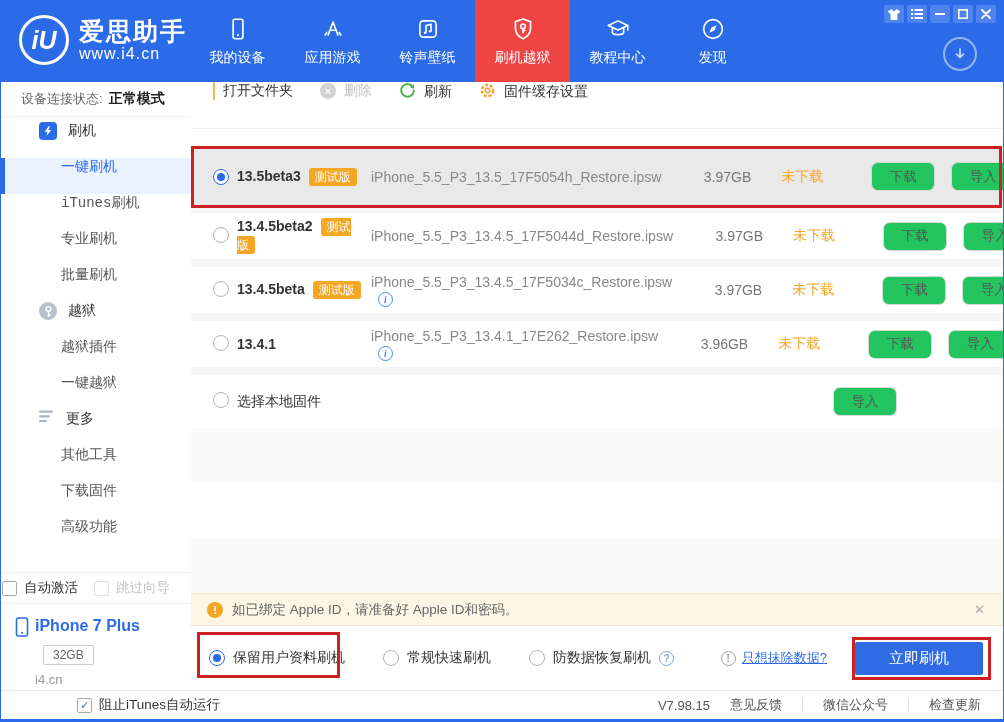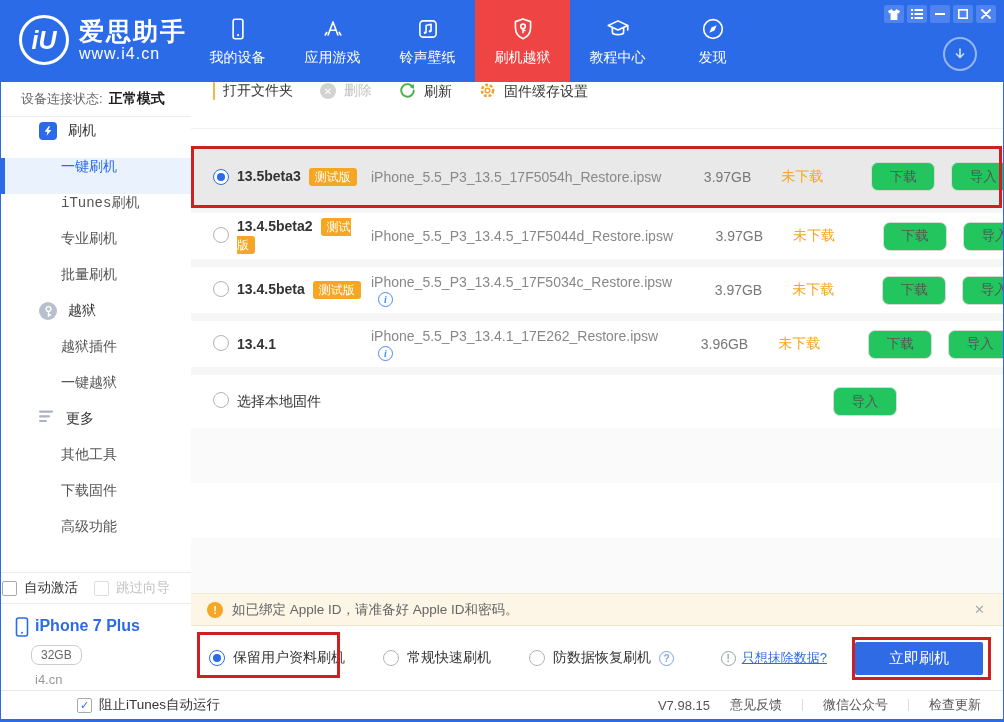--- a/index.html
+++ b/index.html
@@ -47,21 +47,21 @@
   .side-checks { position:absolute; top:490px; left:0; right:0; height:32px;
                  border-top:1px solid #ececec; border-bottom:1px solid #ececec;
                  display:flex; align-items:center; padding-left:1px; gap:16px; }
   .chk { display:flex; align-items:center; gap:7px; font-size:13.5px; color:#333; cursor:pointer; }
   .chk-box { width:15px; height:15px; border:1px solid #a9a9a9; border-radius:2px; background:#fff;
              display:flex; align-items:center; justify-content:center; font-size:11px; color:#2c6be8; font-weight:bold; }
   .chk.disabled { color:#c3c3c3; }
   .chk.disabled .chk-box { border-color:#ddd; }
   .side-device { position:absolute; top:522px; left:0; right:0; bottom:0; padding:13px 0 0 14px; }
   .dev-name { display:flex; align-items:flex-start; gap:6px; color:#2c6be8; font-size:16px; font-weight:bold; }
-  .dev-cap { display:inline-block; margin:8px 0 0 16px; border:1px solid #ccc; border-radius:8px;
+  .dev-cap { display:inline-block; margin:8px 0 0 28px; border:1px solid #ccc; border-radius:1px;
              font-size:12px; color:#666; padding:2px 9px; }
   .dev-src { margin:7px 0 0 20px; font-size:13px; color:#999; }
 
   
   .main { position:absolute; left:190px; top:82px; right:0; bottom:29px; background:#fff; }
   .mtoolbar { height:47px; display:flex; align-items:flex-start; padding-left:22px; gap:27px;
               border-bottom:1px solid #f0f0f0; }
   .tool-item { display:flex; align-items:center; gap:8px; font-size:14px; color:#333; cursor:pointer; }
   .tool-item.disabled { color:#c2c2c2; cursor:default; }
   .ic-folder { width:16px; height:14px; background:#f7cf63; border:1px solid #eab94e; border-radius:2px;

